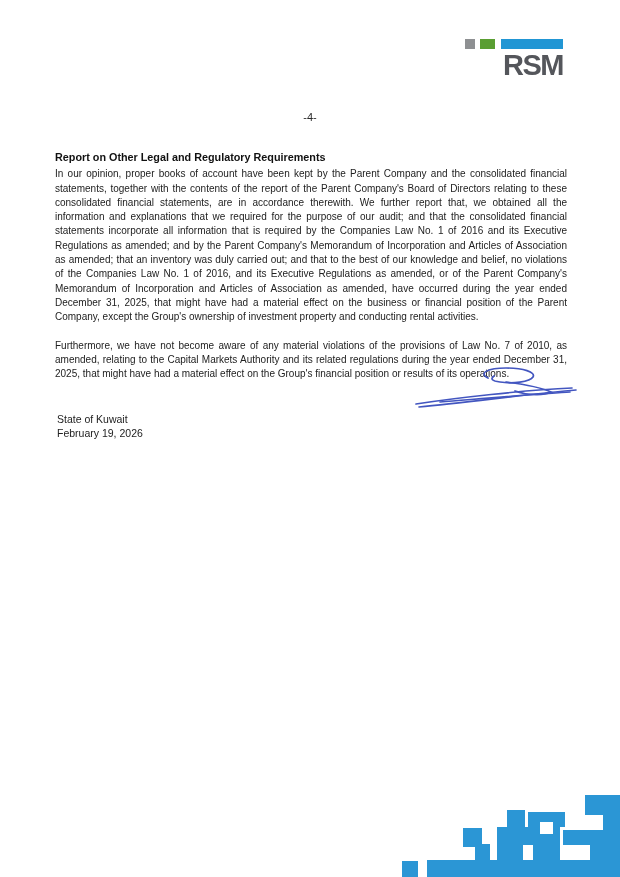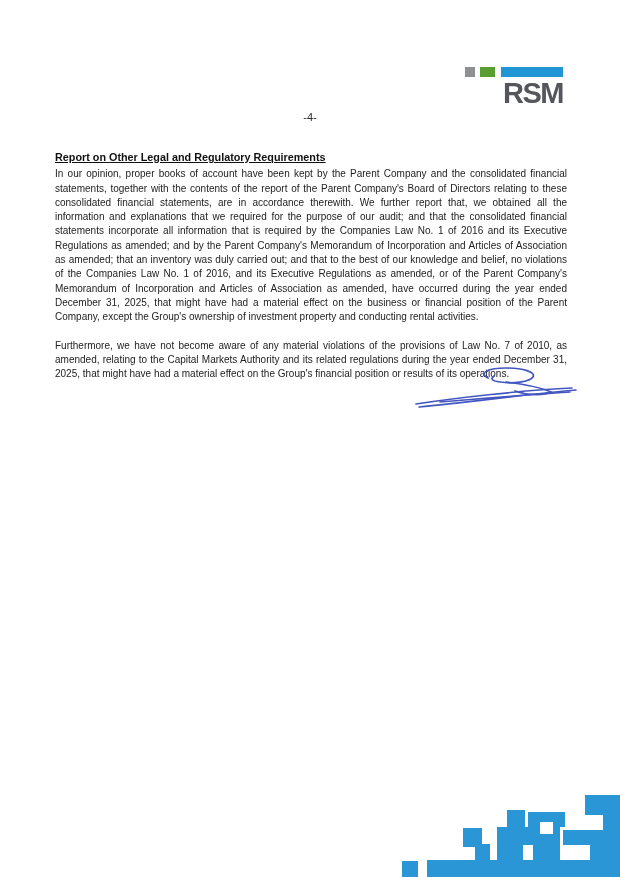--- a/index.html
+++ b/index.html
@@ -1,36 +1,36 @@
 <!DOCTYPE html>
 <html><head>
 <meta charset="utf-8">
 <style>
   html,body{margin:0;padding:0;background:#e8e8e8;}
   .page{
     position:relative;width:620px;height:877px;background:#ffffff;overflow:hidden;
     font-family:"Liberation Sans", sans-serif;color:#1f1f1f;margin:0 auto;
   }
   
-  .logo{position:absolute;left:465px;top:39px;width:112px;margin-top:28px;}
+  .logo{position:absolute;left:465px;top:39px;width:112px;}
   .logo-blocks{position:relative;height:10px;}
   .blk{position:absolute;top:0;height:10px;display:block;}
   .blk-gray{left:0;width:10px;}
   .blk-green{left:15px;width:15px;}
   .blk-blue{left:36px;width:62px;}
   .logo-text{
     position:absolute;left:34px;top:11px;width:64px;
     font-size:29px;font-weight:bold;letter-spacing:-1.5px;line-height:30px;text-align:right;
   }
   
   .page-number{position:absolute;left:0;top:111px;width:100%;text-align:center;font-size:11px;color:#2a2a2a;}
   
   .content{position:absolute;left:55px;top:150px;width:512px;}
   .report-heading{
-    font-size:10.8px;font-weight:bold;text-decoration:underline;
+    font-size:10.8px;font-weight:bold;
     margin:0 0 3px 0;line-height:14.3px;color:#111;
   }
   .content p{
     margin:0;font-size:10px;line-height:14.3px;text-align:justify;color:#222;
   }
   .content p + p{margin-top:14.3px;}
   
   .signature-svg{position:absolute;left:410px;top:361px;width:172px;height:50px;}
   .sig-text{position:absolute;left:470px;top:405px;font-size:10.5px;line-height:14.2px;color:#222;}
   .footer-left{position:absolute;left:57px;top:412px;font-size:10.5px;line-height:14.2px;color:#222;}
@@ -64,20 +64,24 @@
     <g id="sig-strokes" stroke-width="1.7" stroke-linecap="round" fill="none">
       <path d="M 78 17 C 68 12, 78 7, 96 7 C 113 7, 126 11, 123 16 C 120 21, 102 23, 90 21 C 82 20, 80 18, 84 15" stroke="#4356c0"></path>
       <path d="M 96 21 C 112 23, 132 27, 141 31 C 133 35, 116 34, 105 30" stroke="#4356c0"></path>
       <path d="M 6 43 C 45 37, 115 29, 162 27" stroke="#4356c0"></path>
       <path d="M 9 46 C 60 41, 128 32, 166 29" stroke="#4356c0"></path>
       <path d="M 30 41 C 80 37, 140 32, 160 31" stroke="#4356c0"></path>
     </g>
   </svg>
 
 
+  <div class="footer-left">
+    <div>State of Kuwait</div>
+    <div>February 19, 2026</div>
+  </div>
 
   <div class="mosaic">
       <div class="cell" style="left: 402px; top: 861px; width: 16px; height: 16px; background: rgb(43, 150, 213);"></div>
       <div class="cell" style="left: 427px; top: 860px; width: 193px; height: 17px; background: rgb(43, 150, 213);"></div>
       <div class="cell" style="left: 463px; top: 828px; width: 19px; height: 19px; background: rgb(43, 150, 213);"></div>
       <div class="cell" style="left: 475px; top: 844px; width: 15px; height: 17px; background: rgb(43, 150, 213);"></div>
       <div class="cell" style="left: 507px; top: 810px; width: 18px; height: 50px; background: rgb(43, 150, 213);"></div>
       <div class="cell" style="left: 497px; top: 827px; width: 63px; height: 33px; background: rgb(43, 150, 213);"></div>
       <div class="cell" style="left: 528px; top: 812px; width: 37px; height: 15px; background: rgb(43, 150, 213);"></div>
       <div class="cell" style="left: 563px; top: 830px; width: 57px; height: 15px; background: rgb(43, 150, 213);"></div>

